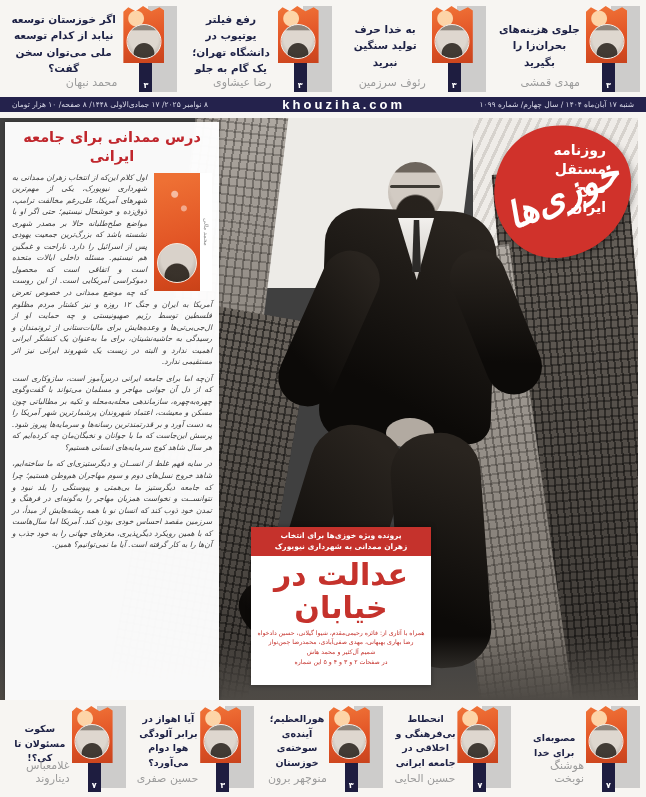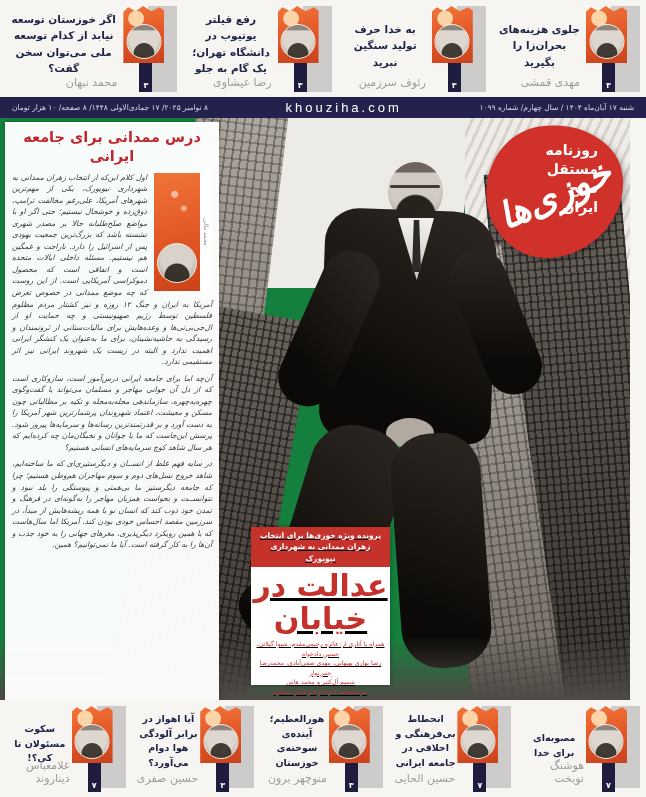--- a/index.html
+++ b/index.html
@@ -28,28 +28,28 @@
   .card .navybar{position:absolute;top:57px;right:25px;width:13px;height:29px;background:#1e1d40;}
   .card .badge{position:absolute;bottom:2px;left:0;right:0;text-align:center;
      color:#fff;font-size:8px;font-weight:bold;}
   .card .hl{position:absolute;right:58px;left:2px;top:50%;transform:translateY(-62%);
      text-align:center;font-weight:bold;color:#1d2145;font-size:10.5px;line-height:1.55;}
   .strip-bottom .card .hl{font-size:9.5px;right:54px;}
   .card .name{position:absolute;bottom:7px;right:60px;font-size:11px;color:#9b9b9b;}
   .strip-bottom .card .name{right:56px;}
 
   
-  .header-bar{position:absolute;top:97px;left:0;right:0;height:21px;background:#24224c;
+  .header-bar{position:absolute;top:97px;left:0;right:0;height:15px;background:#24224c;
      display:flex;align-items:center;justify-content:space-between;padding:0 12px;box-sizing:border-box;}
   .header-bar .side{color:#dcdcea;font-size:7.5px;}
-  .header-bar .site{color:#fff;font-size:13px;font-weight:normal;letter-spacing:3px;
+  .header-bar .site{color:#fff;font-size:13px;font-weight:bold;letter-spacing:3px;
      font-family:"Liberation Sans",sans-serif;}
 
   
-  .main{position:absolute;top:118px;left:0;right:16px;height:582px;background:#15803d;overflow:hidden;}
+  .main{position:absolute;top:118px;left:0;right:8px;height:582px;background:#404040;overflow:hidden;}
   .bldg{position:absolute;}
   .win{background-image:
        repeating-linear-gradient(90deg,rgba(22,19,16,.33) 0 2px,transparent 2px 8px),
        repeating-linear-gradient(0deg,rgba(22,19,16,.25) 0 2px,transparent 2px 9px),
        linear-gradient(180deg,#b0aaa3,#716b64);}
   .win-dark{background-image:
        repeating-linear-gradient(90deg,rgba(10,9,8,.5) 0 2px,transparent 2px 7px),
        repeating-linear-gradient(0deg,rgba(10,9,8,.4) 0 2px,transparent 2px 8px),
        linear-gradient(180deg,#6b655e,#3a3632);}
   .sky{position:absolute;left:215px;top:0;width:250px;height:170px;background:#edebe7;transform:skewX(-7deg);}
@@ -95,22 +95,22 @@
   .logo .blob{position:absolute;inset:0;background:#d0322b;
        border-radius:46% 54% 57% 43% / 52% 44% 56% 48%;transform:rotate(-7deg);
        box-shadow:2px 3px 6px rgba(0,0,0,.3);}
   .logo .tagline{position:absolute;top:16px;right:26px;color:#fff;font-size:14px;
        line-height:1.35;text-align:right;font-weight:bold;white-space:pre-line;}
   .logo .wordmark{position:absolute;left:4px;top:48px;width:130px;color:#fff;
        font-size:37px;font-weight:bold;font-style:italic;transform:rotate(-24deg);
        text-align:center;}
 
   
-  .hbox{position:absolute;left:251px;top:409px;width:139px;height:158px;background:#fff;
-       box-sizing:border-box;box-shadow:0 0 5px rgba(0,0,0,.35);padding:0 0 4px;text-decoration:underline;}
+  .hbox{position:absolute;left:251px;top:409px;width:180px;height:158px;background:#fff;
+       box-sizing:border-box;box-shadow:0 0 5px rgba(0,0,0,.35);padding:0 0 4px;}
   .hbox .kicker{background:#c5322c;color:#fff;font-size:7.5px;line-height:1.5;
        text-align:center;padding:3px 4px;font-weight:bold;}
   .hbox .big{color:#c5322c;font-weight:bold;font-size:30px;line-height:1.12;
        text-align:center;margin-top:2px;}
   .hbox .credits{color:#c5322c;font-size:6.2px;line-height:1.55;text-align:center;
        margin-top:3px;padding:0 4px;}
 </style>
 </head>
 <body>
 

